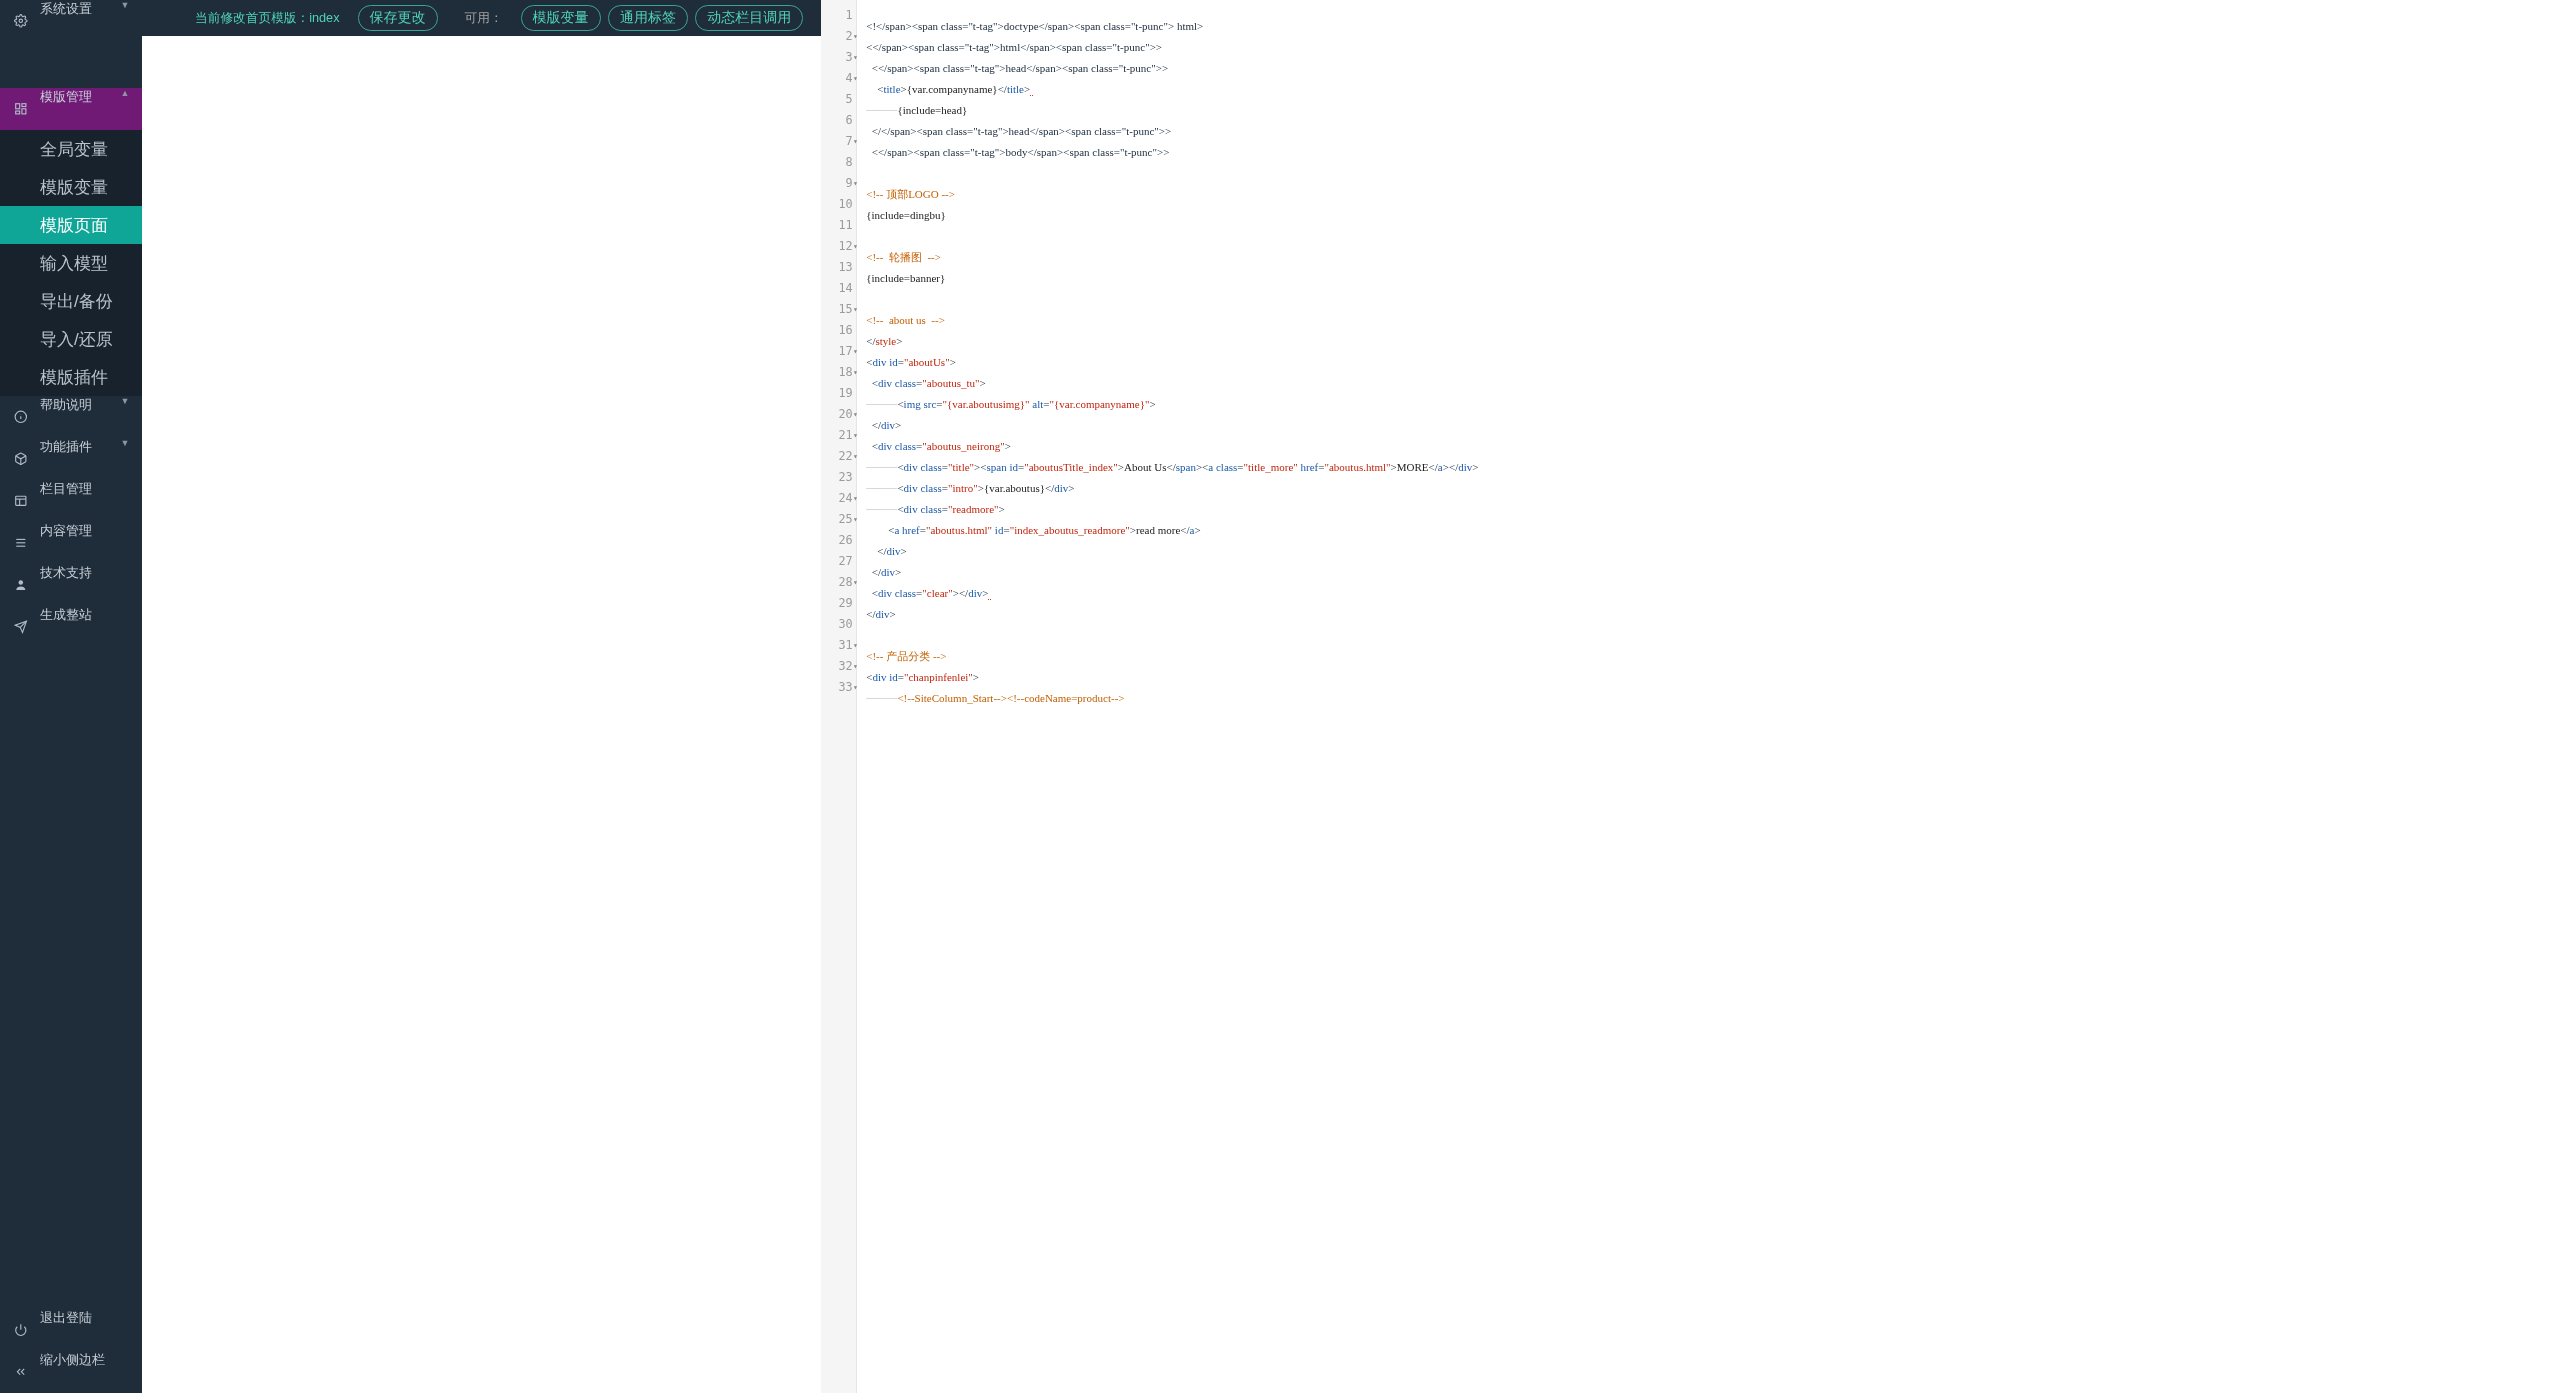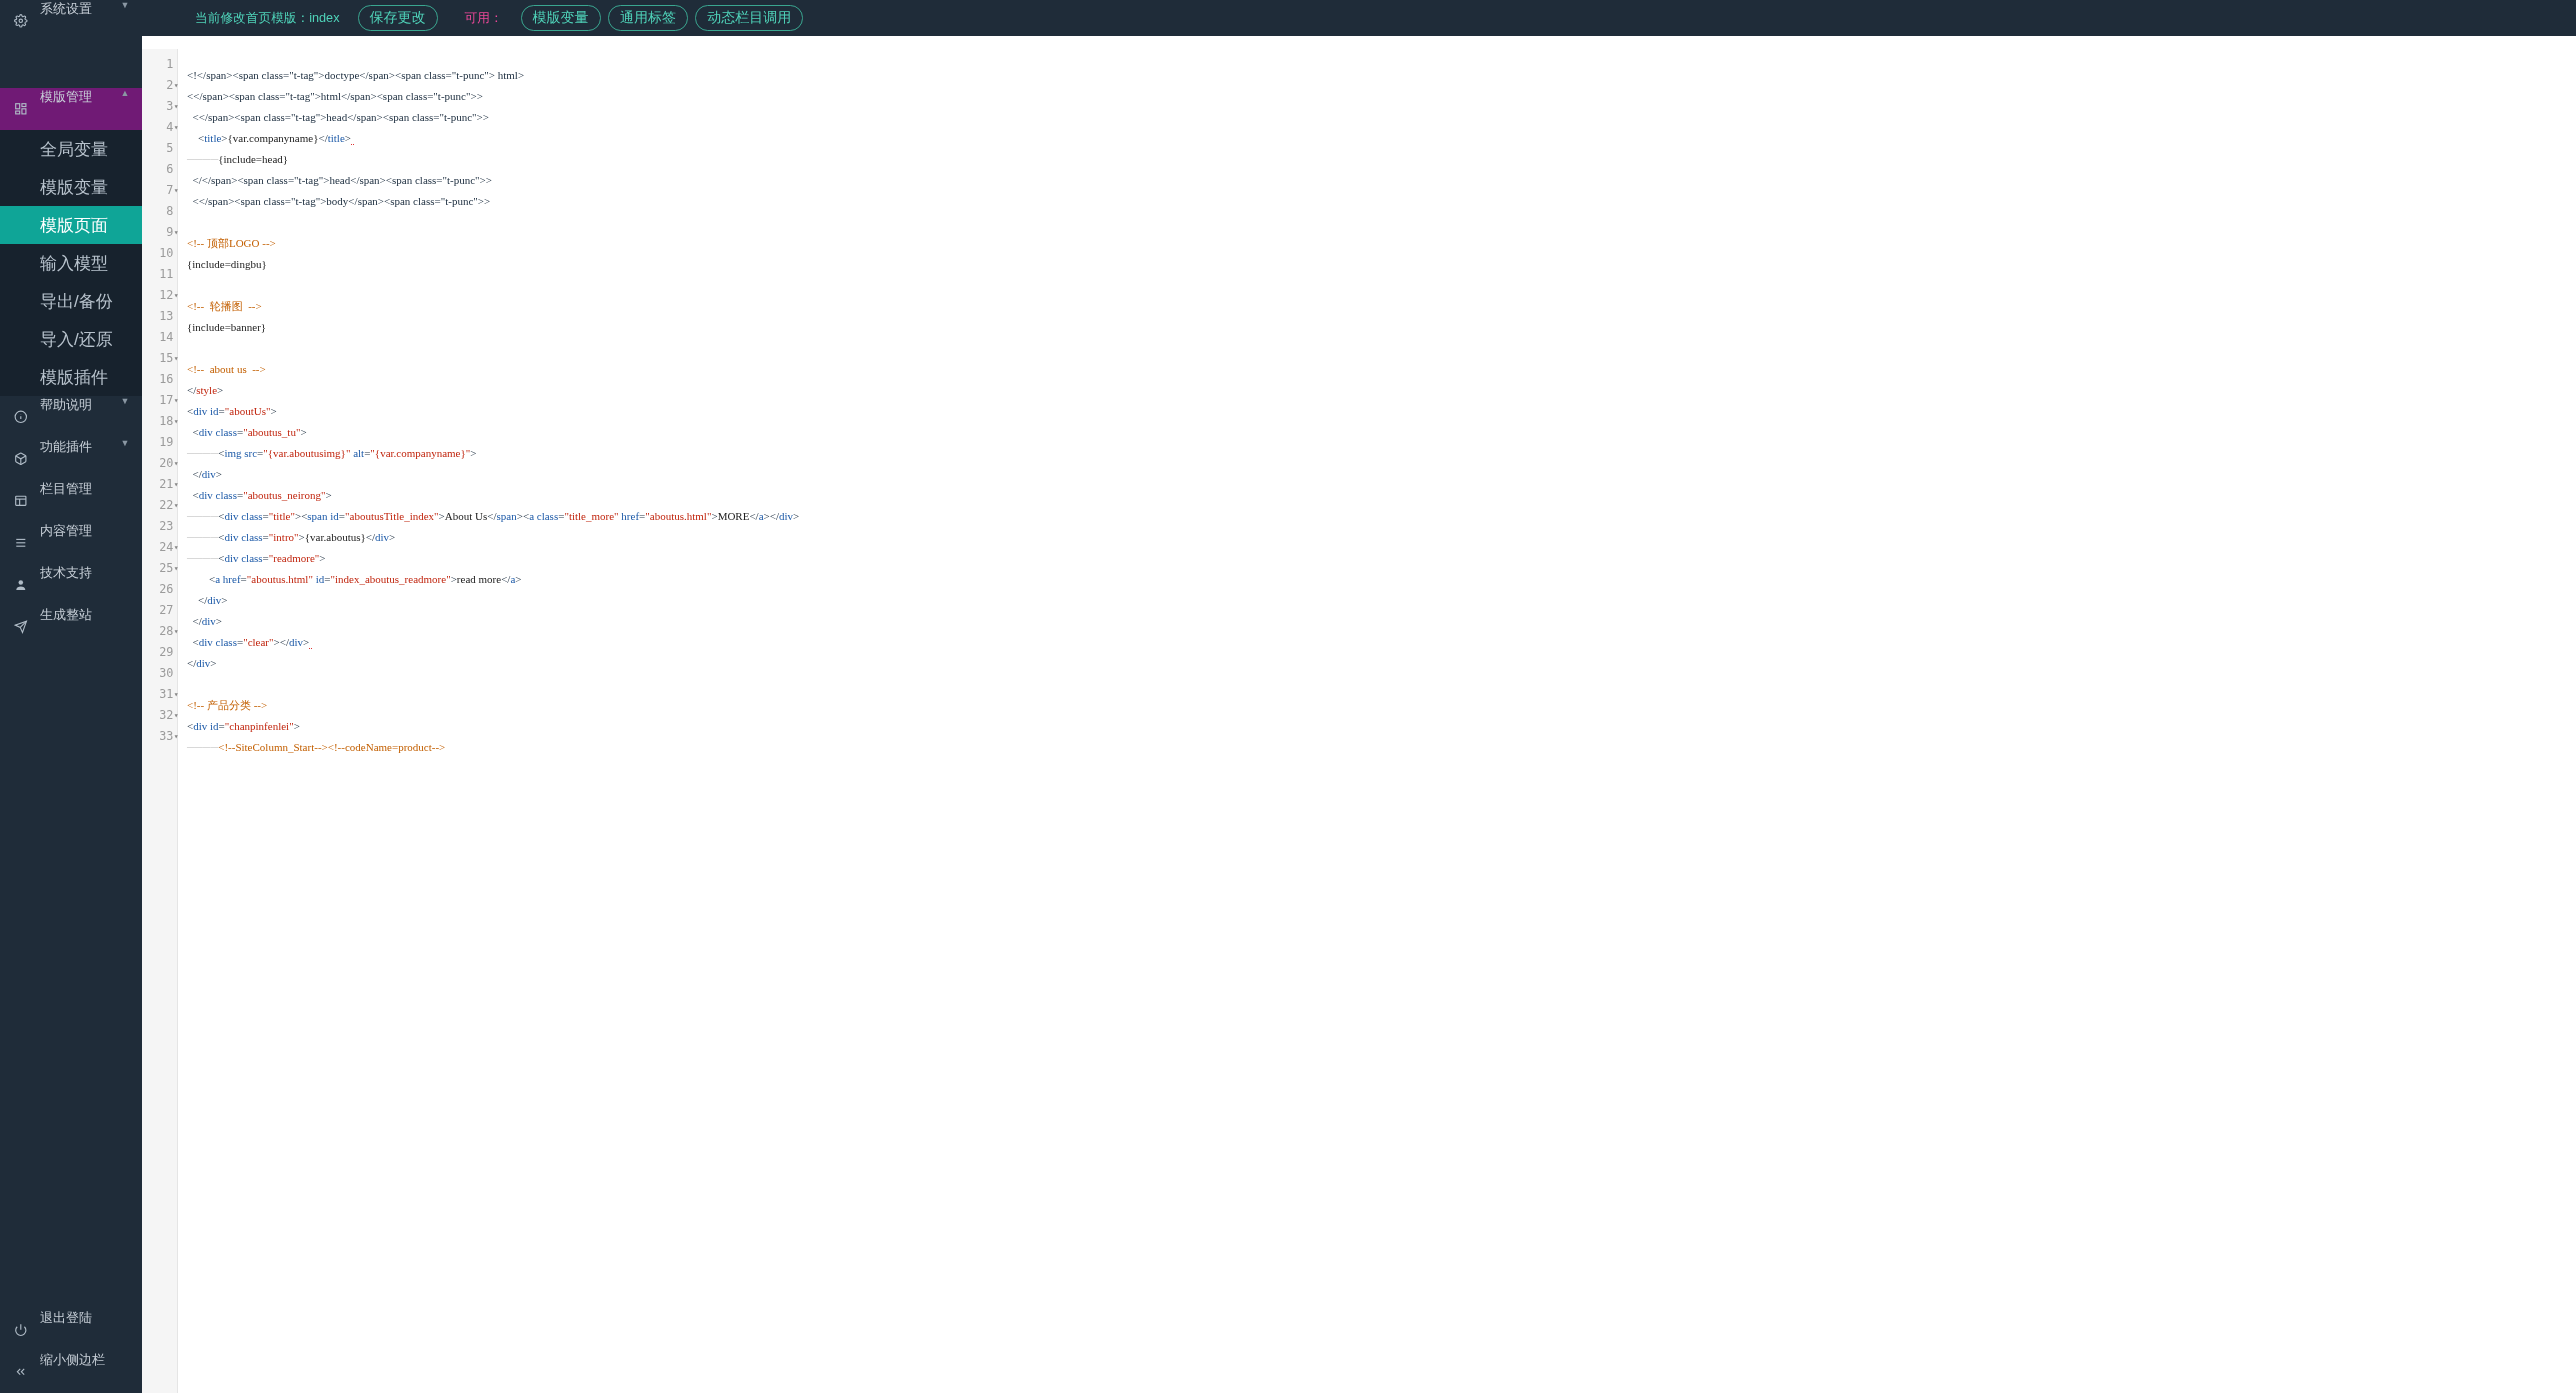--- a/index.html
+++ b/index.html
@@ -54,21 +54,21 @@
     color: #b8c3cd;
     cursor: pointer;
   }
   .sidebar-sub-item.active {
     background: #0fa597;
     color: #ffffff;
   }
   .sidebar-bottom {
     margin-top: auto;
   }
-  .main { flex: 1; display: flex; flex-direction: column; min-width: 0; gap: 13px; }
+  .main { flex: 1; display: flex; flex-direction: row; min-width: 0; }
   .topbar {
     height: 36px;
     background: #1f2c39;
     display: flex;
     align-items: center;
     padding: 0 18px 0 53px;
     gap: 18px;
     color: #c8d0d8;
     font-size: 12.7px;
   }
@@ -76,21 +76,21 @@
   .topbar .btn {
     border: 0.9px solid #3aa690;
     color: #4fd3b9;
     padding: 2.7px 11px;
     border-radius: 12.7px;
     font-size: 14px;
     background: transparent;
     cursor: pointer;
     font-family: Liberation Serif, serif;
   }
-  .topbar .avail-label { color: #ec4899; margin-left: 9px; }
+  .topbar .avail-label { color: #a3a3a3; margin-left: 9px; }
   .topbar .btn-group { display: flex; gap: 7.3px; }
   .editor-wrap { flex: 1; display: flex; min-height: 0; background: #fff; }
   .gutter {
     width: 36px;
     background: #f5f5f5;
     color: #9b9b9b;
     text-align: right;
     font-family: "Menlo", "Consolas", monospace;
     font-size: 11.8px;
     line-height: 21px;

